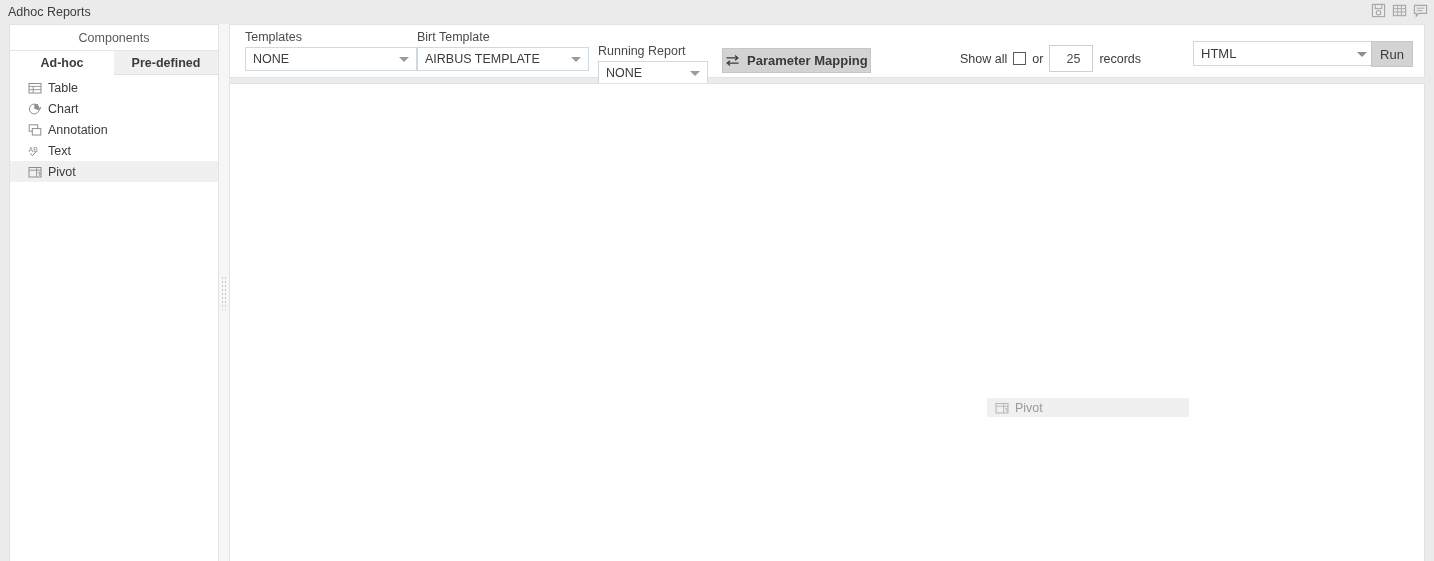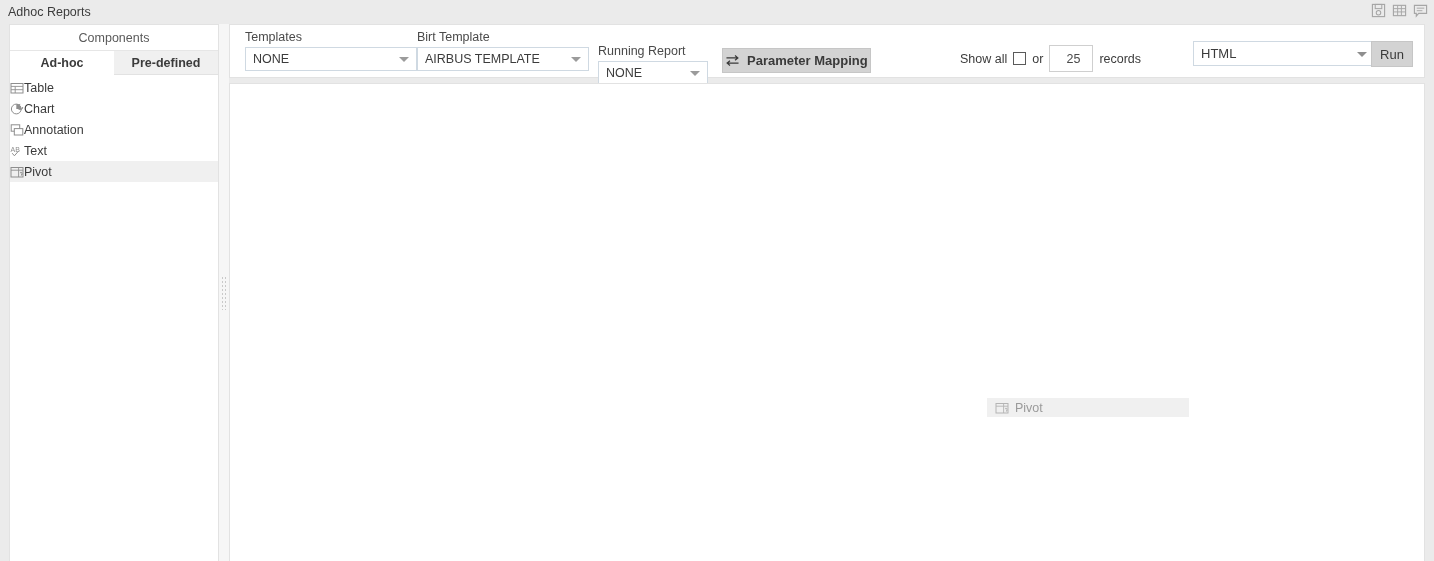--- a/index.html
+++ b/index.html
@@ -46,22 +46,22 @@
   .tab {
     flex: 1 1 50%;
     line-height: 24px; text-align: center;
     font-size: 12.5px; font-weight: bold; color: #3b3b3b;
     cursor: pointer; user-select: none;
   }
   .tab.active { background: #ffffff; border-bottom: 1px solid #ffffff; }
   .tab.inactive { background: #f0f0f0; border-bottom: 1px solid #e2e2e2; }
   #complist { padding-top: 2px; }
   .comp-item {
-    display: flex; align-items: center; 
-    height: 21px; padding-left: 0;
+    display: flex; align-items: center; gap: 6px;
+    height: 21px; padding-left: 18px;
     font-size: 12.5px; color: #3b3b3b; cursor: pointer;
   }
   .comp-item.selected { background: #f0f0f0; }
   .comp-item .ico { width: 14px; height: 14px; flex: 0 0 14px; display: block; }
 
   
   #splitter {
     position: absolute; left: 219px; top: 24px; width: 10px; height: 537px;
     background: #f6f6f6;
     cursor: col-resize;

